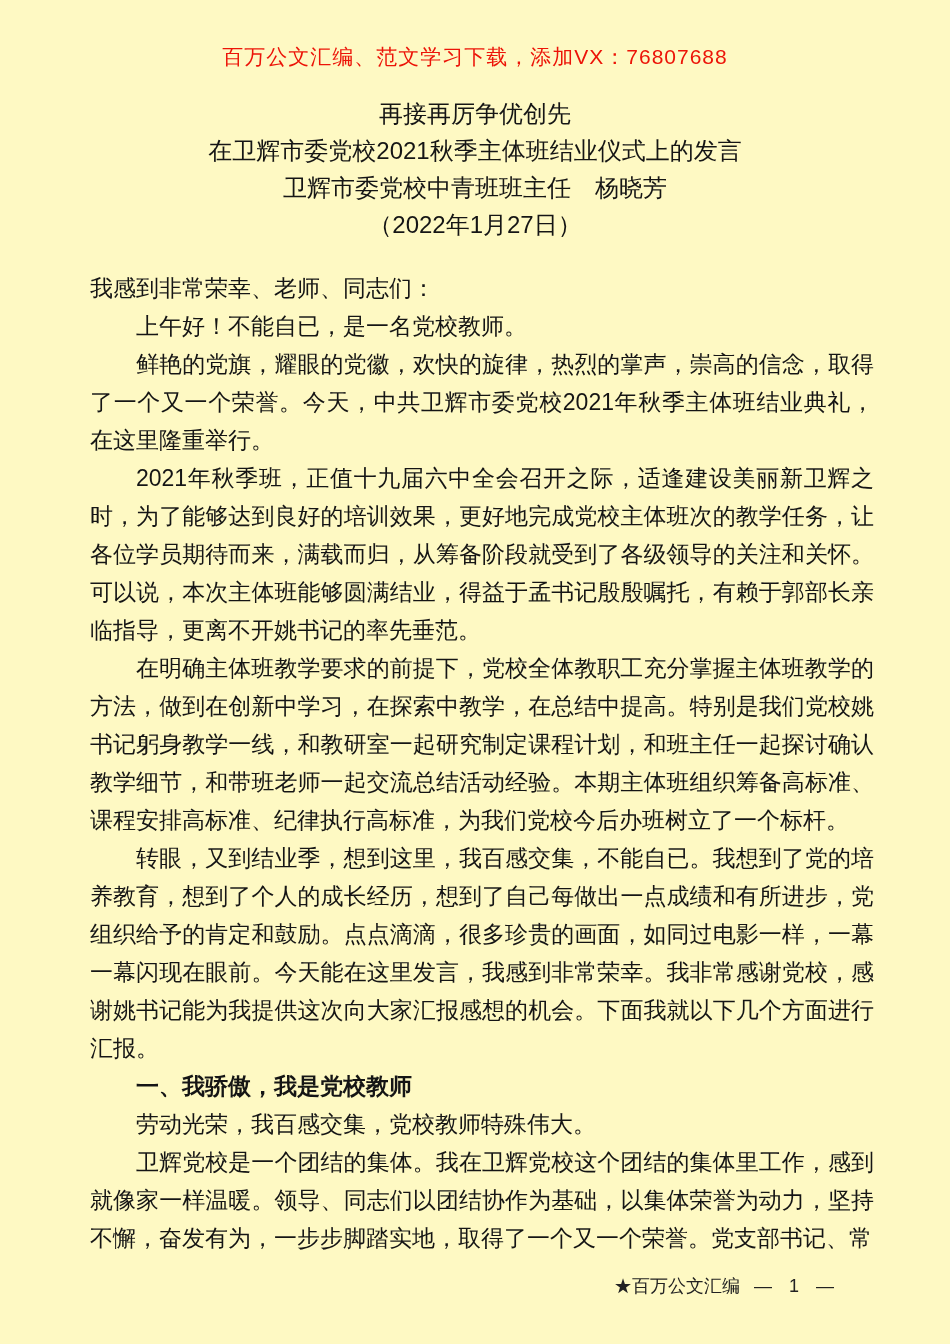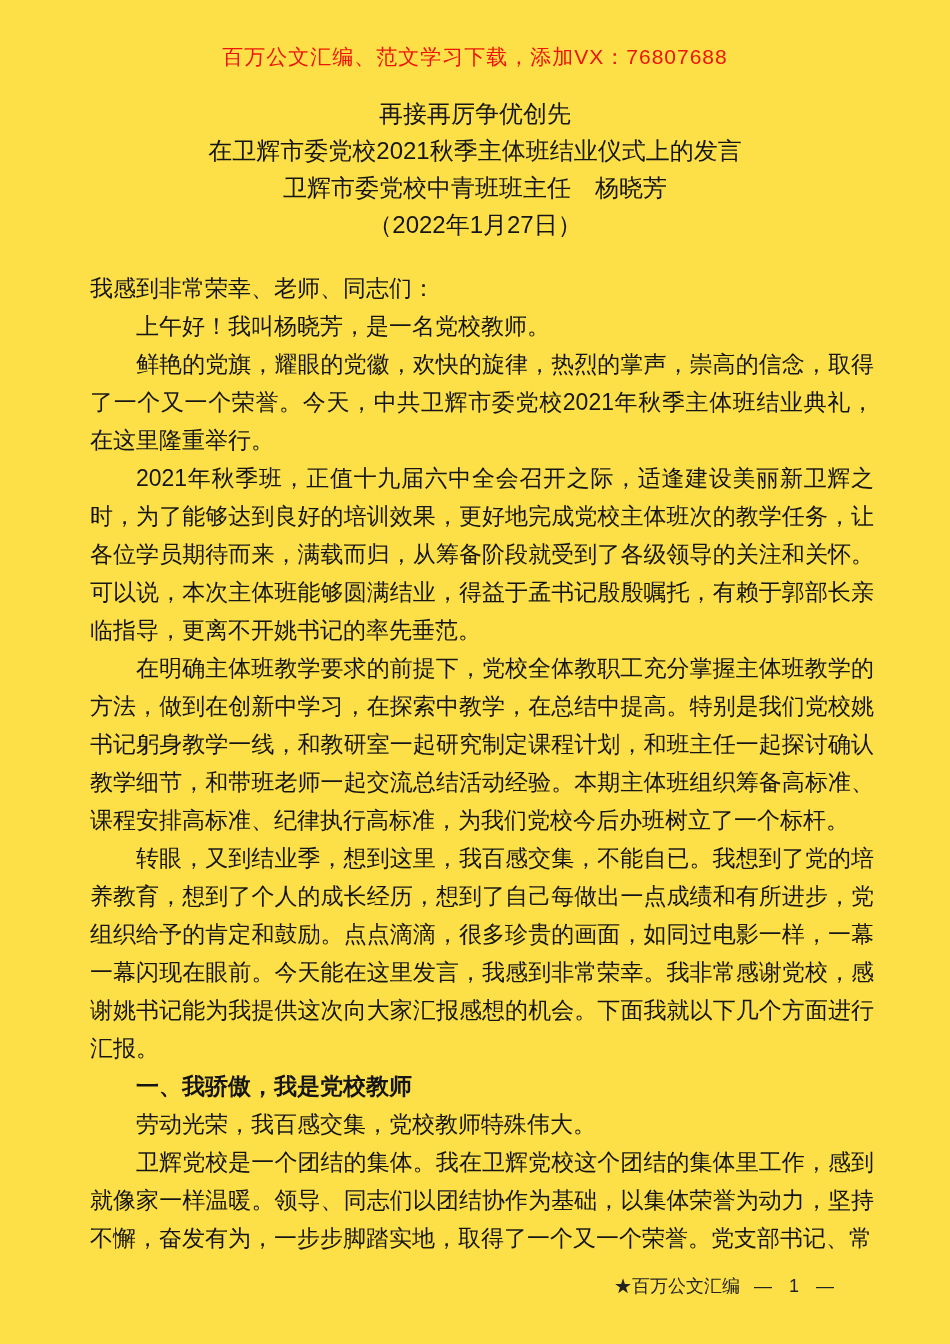--- a/index.html
+++ b/index.html
@@ -5,21 +5,21 @@
   html, body {
     margin: 0;
     padding: 0;
     background: #ffffff;
   }
   .page {
     position: relative;
     width: 950px;
     height: 1344px;
     margin: 0 auto;
-    background: #fde047;
+    background: #fef9c3;
     overflow: hidden;
     font-family: "Liberation Sans", sans-serif;
     color: #1a1a1a;
   }
   .notice {
     padding-top: 44px;
     text-align: center;
     font-size: 21px;
     line-height: 26px;
     color: #ec1408;
@@ -76,21 +76,21 @@
 
   <div class="titles">
     <div class="title-line">再接再厉争优创先</div>
     <div class="title-line">在卫辉市委党校2021秋季主体班结业仪式上的发言</div>
     <div class="title-line">卫辉市委党校中青班班主任　杨晓芳</div>
     <div class="title-line">（2022年1月27日）</div>
   </div>
 
   <div class="body">
     <p class="no-indent">我感到非常荣幸、老师、同志们：</p>
-    <p>上午好！我叫杨晓芳，是一名党校教师。</p>
+    <p>上午好！不能自已，是一名党校教师。</p>
     <p>鲜艳的党旗，耀眼的党徽，欢快的旋律，热烈的掌声，崇高的信念，取得了一个又一个荣誉。今天，中共卫辉市委党校2021年秋季主体班结业典礼，在这里隆重举行。</p>
     <p>2021年秋季班，正值十九届六中全会召开之际，适逢建设美丽新卫辉之时，为了能够达到良好的培训效果，更好地完成党校主体班次的教学任务，让各位学员期待而来，满载而归，从筹备阶段就受到了各级领导的关注和关怀。可以说，本次主体班能够圆满结业，得益于孟书记殷殷嘱托，有赖于郭部长亲临指导，更离不开姚书记的率先垂范。</p>
     <p>在明确主体班教学要求的前提下，党校全体教职工充分掌握主体班教学的方法，做到在创新中学习，在探索中教学，在总结中提高。特别是我们党校姚书记躬身教学一线，和教研室一起研究制定课程计划，和班主任一起探讨确认教学细节，和带班老师一起交流总结活动经验。本期主体班组织筹备高标准、课程安排高标准、纪律执行高标准，为我们党校今后办班树立了一个标杆。</p>
     <p>转眼，又到结业季，想到这里，我百感交集，不能自已。我想到了党的培养教育，想到了个人的成长经历，想到了自己每做出一点成绩和有所进步，党组织给予的肯定和鼓励。点点滴滴，很多珍贵的画面，如同过电影一样，一幕一幕闪现在眼前。今天能在这里发言，我感到非常荣幸。我非常感谢党校，感谢姚书记能为我提供这次向大家汇报感想的机会。下面我就以下几个方面进行汇报。</p>
     <p class="bold">一、我骄傲，我是党校教师</p>
     <p>劳动光荣，我百感交集，党校教师特殊伟大。</p>
     <p>卫辉党校是一个团结的集体。我在卫辉党校这个团结的集体里工作，感到就像家一样温暖。领导、同志们以团结协作为基础，以集体荣誉为动力，坚持不懈，奋发有为，一步步脚踏实地，取得了一个又一个荣誉。党支部书记、常</p>
   </div>
 
   <div class="footer">

